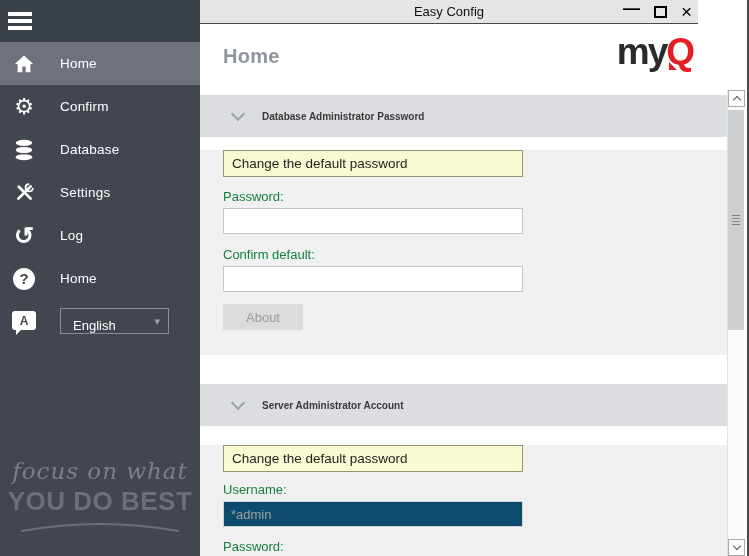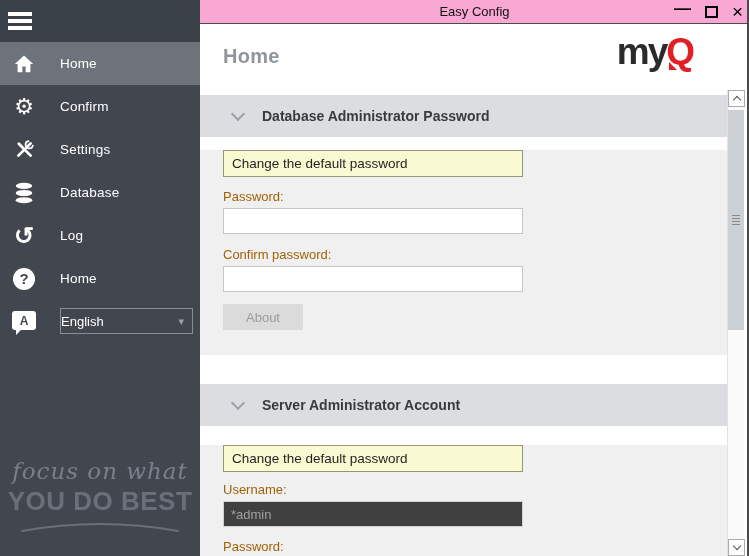--- a/index.html
+++ b/index.html
@@ -43,40 +43,40 @@
     position:relative; width:24px; height:19px; background:#fff; border-radius:3px;
     color:#42474F; font-weight:bold; font-size:12px;
     display:flex; align-items:center; justify-content:center;
   }
   .translate-badge::after {
     content:""; position:absolute; left:4px; bottom:-5px;
     border:3px solid transparent; border-top-color:#fff; border-left-color:#fff;
   }
   .lang-row { height:48px; display:flex; align-items:flex-start; margin-top:7px; }
   .lang-select {
-    position:relative; width:133px; height:26px; margin-top:1px;
-    border:1px solid #8A8F95; display:flex; align-items:center;
-    padding-left:0; cursor:pointer; color:#fff; font-size:13px;
+    position:relative; width:109px; height:26px; margin-top:1px;
+    border:1px solid #8A8F95; display:flex; align-items:flex-end;
+    padding-left:12px; cursor:pointer; color:#fff; font-size:13px;
   }
   .lang-arrow { position:absolute; right:8px; top:6px; color:#9AA0A6; font-size:11px; }
 
   .tagline { position:absolute; bottom:20px; left:0; width:200px; text-align:center; }
   .tagline-script {
     font-family:"DejaVu Serif", serif; font-style:italic;
     font-size:23px; color:#7A808A; letter-spacing:1px;margin-top:16px;
   }
   .tagline-bold {
     font-weight:bold; font-size:26px; color:#6A7079; letter-spacing:.5px; margin-top:2px;
   }
   .tagline-arc { margin-top:4px; }
 
   
   .titlebar {
-    position:absolute; left:200px; top:0; width:549px; height:24px;
-    background:#f9a8d4; border-bottom:1px solid #4A4A4A;
+    position:absolute; left:200px; top:0; width:498px; height:24px;
+    background:#e5e5e5; border-bottom:1px solid #4A4A4A;
     display:flex; align-items:center;
   }
   .titlebar-title {
     position:absolute; left:0; width:100%; text-align:center;
     font-size:13px; color:#111;
   }
   .win-controls {
     position:absolute; right:6px; top:0; height:24px;
     display:flex; align-items:center; gap:14px; z-index:2;
   }
@@ -110,42 +110,42 @@
   .section-gap { height:29px; background:#fff; }
 
   .section-header {
     height:42px; background:#DCDDE1; display:flex; align-items:center; cursor:pointer;
   }
   .chevron-down {
     width:10px; height:10px; margin-left:33px; margin-right:19px; margin-top:-5px;
     border-left:2px solid #9CA1A7; border-bottom:2px solid #9CA1A7;
     transform:rotate(-45deg);
   }
-  .section-title { font-size:14px; font-weight:bold; color:#3A3A3A; }
+  .section-title { font-size:10px; font-weight:bold; color:#3A3A3A; }
 
   .section-body { background:#F0F0F1; padding-left:23px; }
   .body-1 { height:205px; }
   .body-2 { height:185px; }
 
   .notice-box {
     width:300px; height:27px; background:#FAFAD2; border:1px solid #969674;
     display:flex; align-items:center; padding-left:8px;
     font-size:13.5px; color:#1F1F1F;
   }
   .body-1 .notice-box { margin-top:13px; }
   .body-2 .notice-box { margin-top:19px; }
 
-  .field-label { font-size:13px; color:#a16207; line-height:15px; }
+  .field-label { font-size:13px; color:#15803d; line-height:15px; }
   .text-input {
     width:300px; height:26px; background:#fff; border:1px solid #C6C6C6;
     font-family:"Liberation Sans", sans-serif; font-size:13px; color:#333;
     padding:0 7px; outline:none; display:block;
   }
   .text-input:disabled, .text-input[readonly].disabled-look {
-    background:#404040; border-color:#D2D2D2; color:#A0A0A0;
+    background:#0c4a6e; border-color:#D2D2D2; color:#A0A0A0;
   }
   .save-btn {
     width:80px; height:26px; background:#DBDBDB; border:none;
     color:#9B9B9B; font-size:13px; font-family:"Liberation Sans", sans-serif;
     margin-top:12px; cursor:default;
   }
 
   .m12 { margin-top:12px; } .m13 { margin-top:13px; } .m11 { margin-top:10px; }
   .m4 { margin-top:4px; }
 
@@ -193,38 +193,38 @@
     <span class="nav-label">Home</span>
   </div>
 
   <div class="nav-item">
     <span class="nav-icon">⚙</span>
     <span class="nav-label">Confirm</span>
   </div>
 
   <div class="nav-item">
     <span class="nav-icon">
+      <svg width="22" height="22" viewBox="0 0 24 24" fill="#fff">
+        <ellipse cx="12" cy="4.2" rx="9" ry="3.3"></ellipse>
+        <ellipse cx="12" cy="12" rx="9" ry="3.3"></ellipse>
+        <ellipse cx="12" cy="19.8" rx="9" ry="3.3"></ellipse>
+      </svg>
+    </span>
+    <span class="nav-label">Database</span>
+  </div>
+
+  <div class="nav-item">
+    <span class="nav-icon">
       <svg width="21" height="21" viewBox="0 0 24 24" fill="none" stroke="#fff" stroke-linecap="round">
         <path d="M5.5 5.5 19 19" stroke-width="3.2"></path>
         <path d="M19 5 5 19" stroke-width="3.2"></path>
         <path d="M16.5 2.5a4.2 4.2 0 1 0 5 5" stroke-width="2"></path>
       </svg>
     </span>
     <span class="nav-label">Settings</span>
-  </div>
-
-  <div class="nav-item">
-    <span class="nav-icon">
-      <svg width="22" height="22" viewBox="0 0 24 24" fill="#fff">
-        <ellipse cx="12" cy="4.2" rx="9" ry="3.3"></ellipse>
-        <ellipse cx="12" cy="12" rx="9" ry="3.3"></ellipse>
-        <ellipse cx="12" cy="19.8" rx="9" ry="3.3"></ellipse>
-      </svg>
-    </span>
-    <span class="nav-label">Database</span>
   </div>
 
   <div class="nav-item">
     <span class="nav-icon" style="font-size:24px;font-weight:bold;">↺</span>
     <span class="nav-label">Log</span>
   </div>
 
   <div class="nav-item">
     <span class="nav-icon">
       <span class="about-circle">?</span>
@@ -274,21 +274,21 @@
     <div class="spacer-top"></div>
 
     <div class="section-header">
       <span class="chevron-down"></span>
       <span class="section-title">Database Administrator Password</span>
     </div>
     <div class="section-body body-1">
       <div class="notice-box">Change the default password</div>
       <div class="field-label m12">Password:</div>
       <input type="password" class="text-input m4" style="">
-      <div class="field-label m13">Confirm password:</div>
+      <div class="field-label m13">Confirm default:</div>
       <input type="password" class="text-input m4" style="">
       <button class="save-btn" disabled="">About</button>
     </div>
 
     <div class="section-gap"></div>
 
     <div class="section-header">
       <span class="chevron-down"></span>
       <span class="section-title">Server Administrator Account</span>
     </div>

